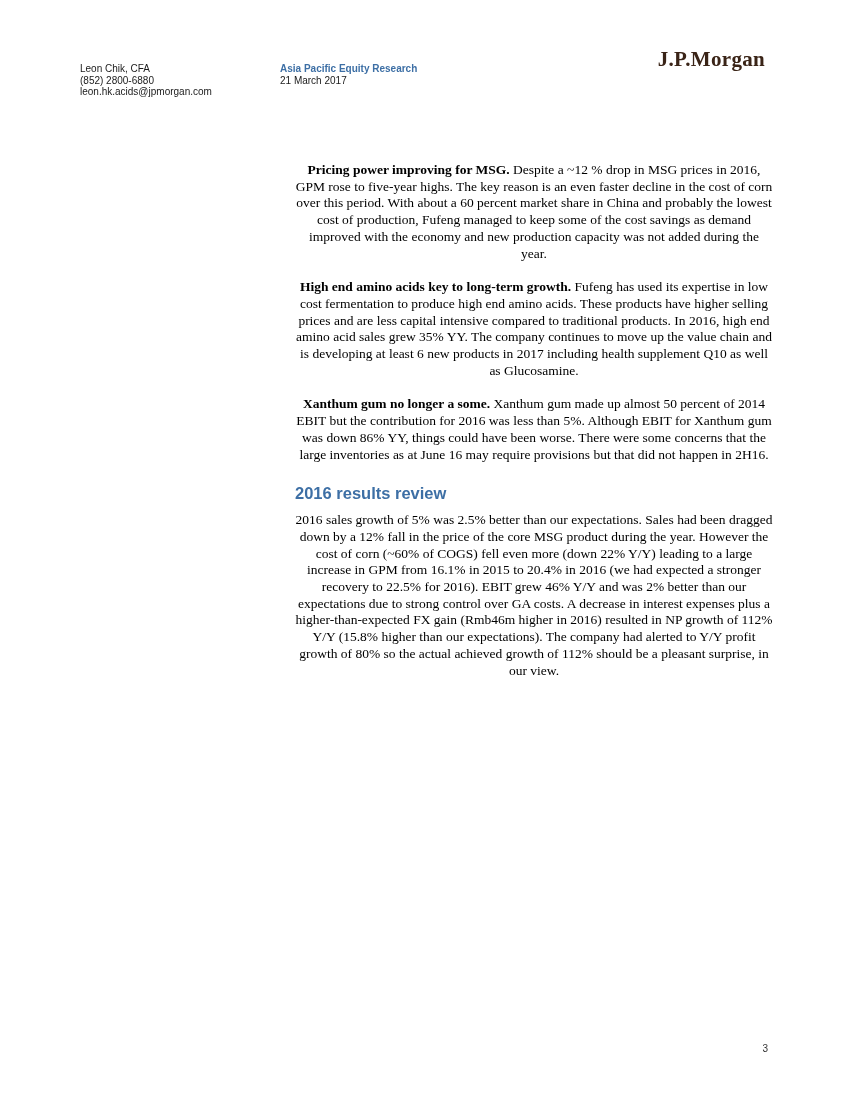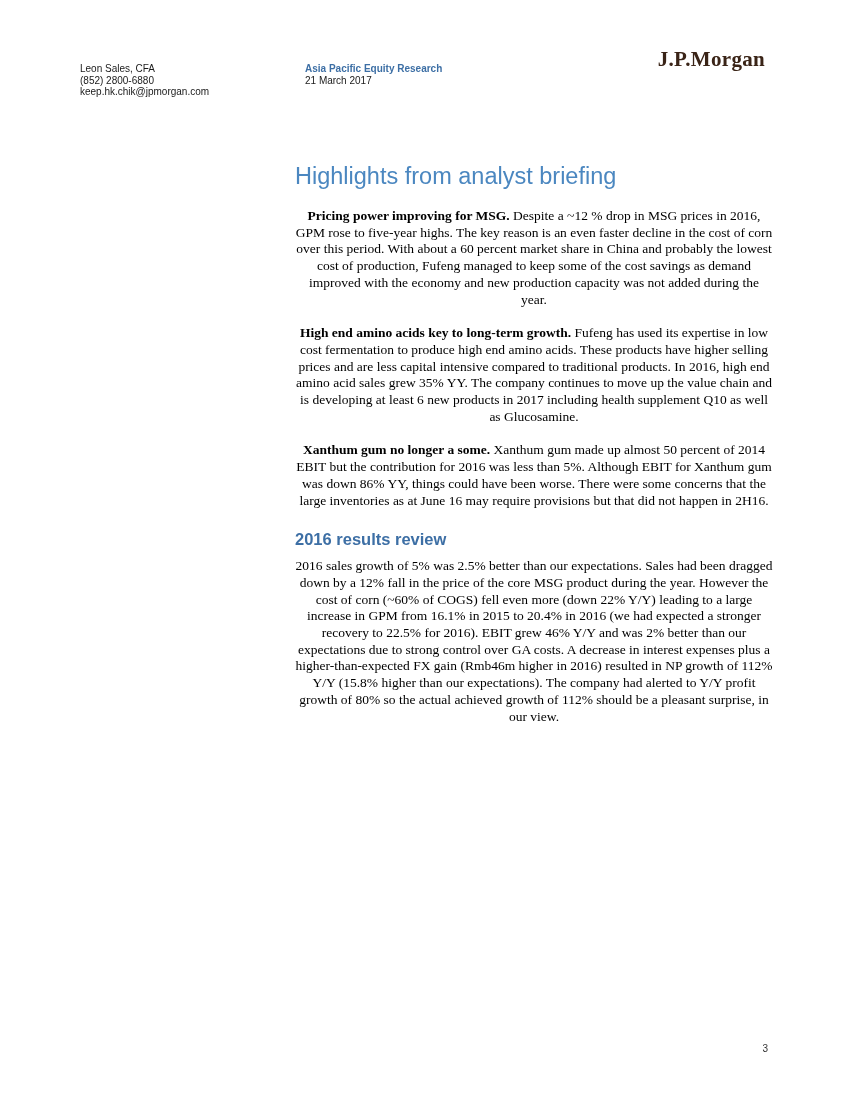--- a/index.html
+++ b/index.html
@@ -19,21 +19,21 @@
     position: absolute;
     left: 80px;
     top: 63px;
     font-family: "Liberation Sans", sans-serif;
     font-size: 10px;
     line-height: 11.5px;
     color: #1a1a1a;
   }
   .header-center {
     position: absolute;
-    left: 305px;
+    left: 280px;
     top: 63px;
     font-family: "Liberation Sans", sans-serif;
     font-size: 10px;
     line-height: 11.5px;
   }
   .research-division {
     color: #3d6fa5;
     font-weight: bold;
   }
   .report-date { color: #1a1a1a; }
@@ -90,35 +90,34 @@
     font-size: 10px;
     color: #333333;
   }
 </style>
 </head>
 <body>
 
 <div class="page">
 
   <div class="header-left">
-    <div>Leon Sales, CFA</div>
+    <div>Leon Chik, CFA</div>
     <div>(852) 2800-6880</div>
-    <div>keep.hk.chik@jpmorgan.com</div>
+    <div>leon.hk.acids@jpmorgan.com</div>
   </div>
 
   <div class="header-center">
     <div class="research-division">Asia Pacific Equity Research</div>
     <div class="report-date">21 March 2017</div>
   </div>
 
   <div class="logo">J.P.Morgan</div>
 
   <div class="content">
 
-    <h1 class="page-title">Highlights from analyst briefing</h1>
 
     <p class="body-para"><b>Pricing power improving for MSG.</b><span> Despite a ~12 % drop in MSG prices in 2016, GPM rose to five-year highs. The key reason is an even faster decline in the cost of corn over this period. With about a 60 percent market share in China and probably the lowest cost of production, Fufeng managed to keep some of the cost savings as demand improved with the economy and new production capacity was not added during the year.</span></p>
 
 
     <p class="body-para"><b>High end amino acids key to long-term growth.</b><span> Fufeng has used its expertise in low cost fermentation to produce high end amino acids. These products have higher selling prices and are less capital intensive compared to traditional products. In 2016, high end amino acid sales grew 35% YY. The company continues to move up the value chain and is developing at least 6 new products in 2017 including health supplement Q10 as well as Glucosamine.</span></p>
 
     <p class="body-para"><b>Xanthum gum no longer a some.</b><span> Xanthum gum made up almost 50 percent of 2014 EBIT but the contribution for 2016 was less than 5%. Although EBIT for Xanthum gum was down 86% YY, things could have been worse. There were some concerns that the large inventories as at June 16 may require provisions but that did not happen in 2H16.</span></p>
 
     <h2 class="section-heading">2016 results review</h2>
 

